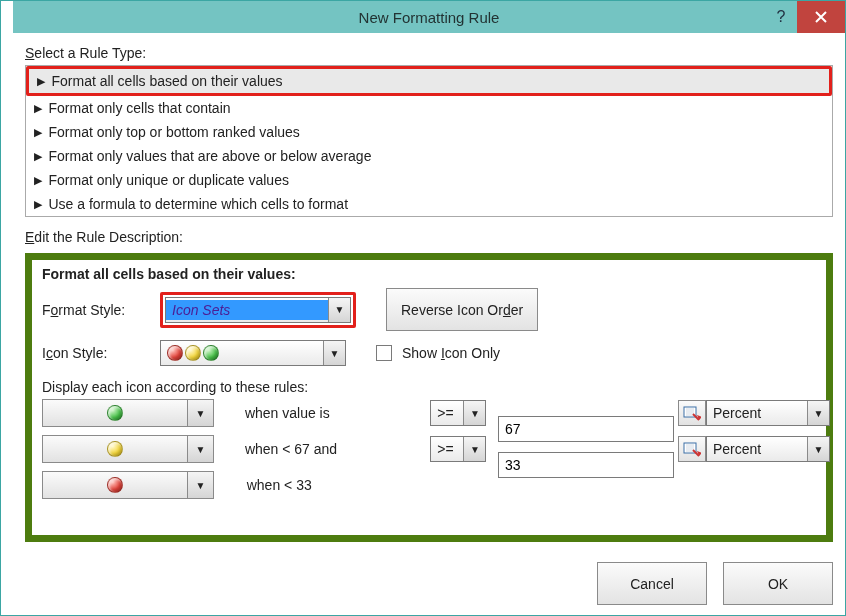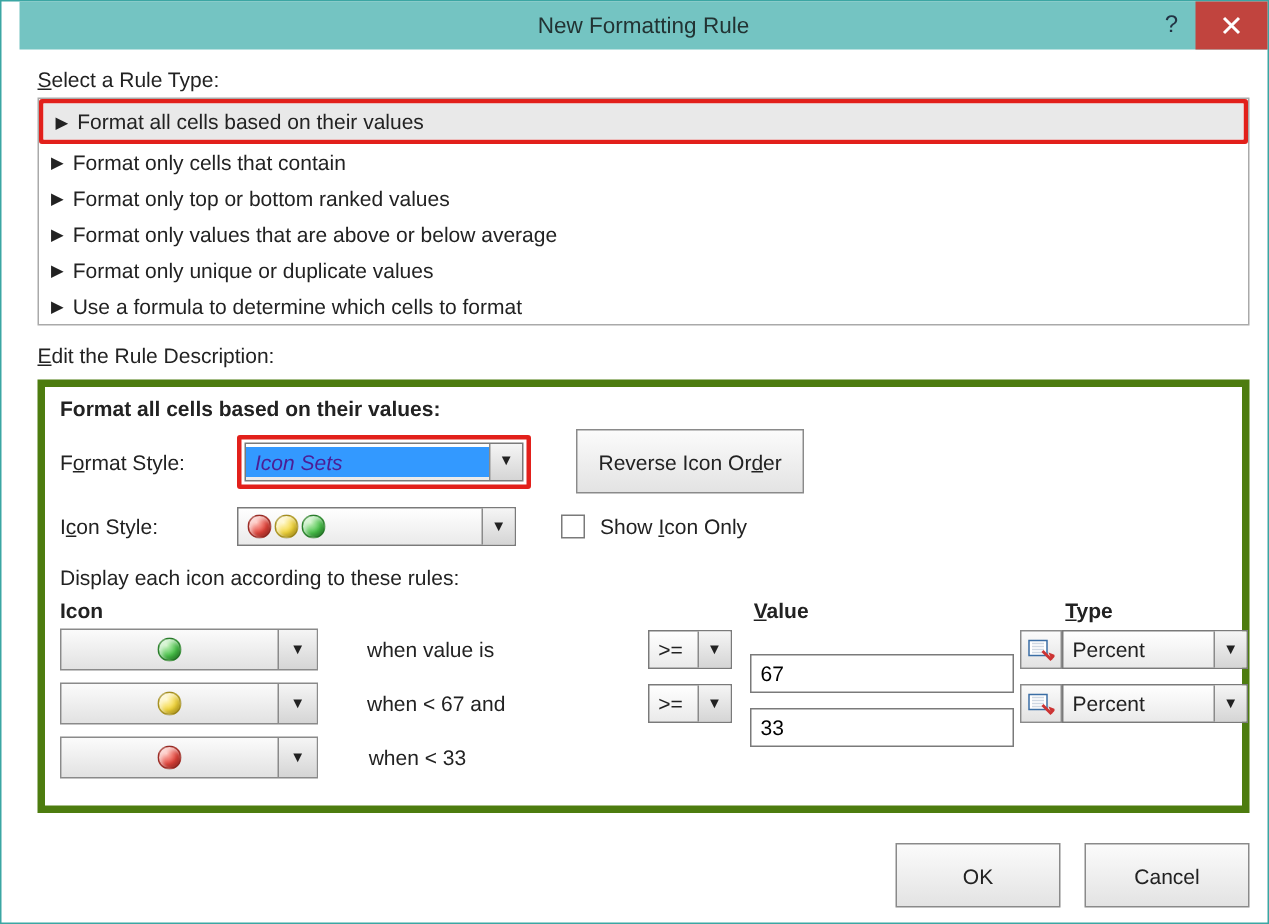--- a/index.html
+++ b/index.html
@@ -22,21 +22,21 @@
   .section-label { margin:2px 0 4px 0; }
 
   
   .rule-list { border:1px solid #aaa; background:#fff; }
   .rule-item { padding:4px 8px; display:flex; align-items:center; gap:6px; background:#fff; cursor:pointer; }
   .rule-item.selected { background:#e9e9e9; }
   .rule-item .arrow { font-size:11px; }
   .highlight-box-1 { border:3px solid #e2201b; border-radius:2px; }
 
   
-  .desc-box { border:5px solid #4d7c0f; background:#fff; padding:6px 10px 10px 10px; margin-top:4px; flex:1; display:flex; flex-direction:column; }
+  .desc-box { border:7px solid #4d7c0f; background:#fff; padding:6px 10px 10px 10px; margin-top:4px; flex:1; display:flex; flex-direction:column; }
   .desc-heading { font-weight:bold; margin-bottom:6px; }
 
   .row { display:flex; align-items:center; gap:10px; margin-bottom:8px; min-height:28px; }
   .label-col { width:108px; }
 
   
   .fs-wrap { display:flex; align-items:center; border:3px solid #e2201b; border-radius:2px; padding:2px; }
   .combo { display:flex; align-items:center; height:26px; border:1px solid #7a7a7a; background:linear-gradient(#fff,#eaeaea); position:relative; }
   .combo .combo-text { padding:2px 6px; flex:1; }
   .combo .combo-arrow { width:22px; height:100%; border-left:1px solid #8a8a8a; background:linear-gradient(#f5f5f5,#d5d5d5); display:flex; align-items:center; justify-content:center; font-size:10px; }
@@ -164,27 +164,20 @@
           <div style="flex:1"></div>
           <div class="combo-arrow">▼</div>
         </div>
         <div style="width:10px"></div>
         <span class="checkbox"></span>
         <span>Show <span class="u">I</span>con Only</span>
       </div>
 
       <div style="margin-top:4px;">Display each icon according to these rules:</div>
 
-      <div class="cols-header">
-        <div class="col-icon">Icon</div>
-        <div class="col-when"></div>
-        <div class="col-op"></div>
-        <div class="col-value"><span class="u">V</span>alue</div>
-        <div class="col-type"><span class="u">T</span>ype</div>
-      </div>
 
       <div class="rules-row">
         <div class="col-icon">
           <div class="icon-dd">
             <div class="icon-hold">
                 <span class="dot green"></span>
               </div>
             <div class="dd-arrow">▼</div>
           </div>
         </div>
@@ -262,17 +255,17 @@
         <div class="col-op"></div>
         <div class="col-value"></div>
         <div class="col-type"></div>
       </div>
 
     </div>
 
   </div>
 
   <div class="footer">
+    <div class="btn">Cancel</div>
     <div class="btn">OK</div>
-    <div class="btn">Cancel</div>
   </div>
 
 </div>
 
 </body></html>

